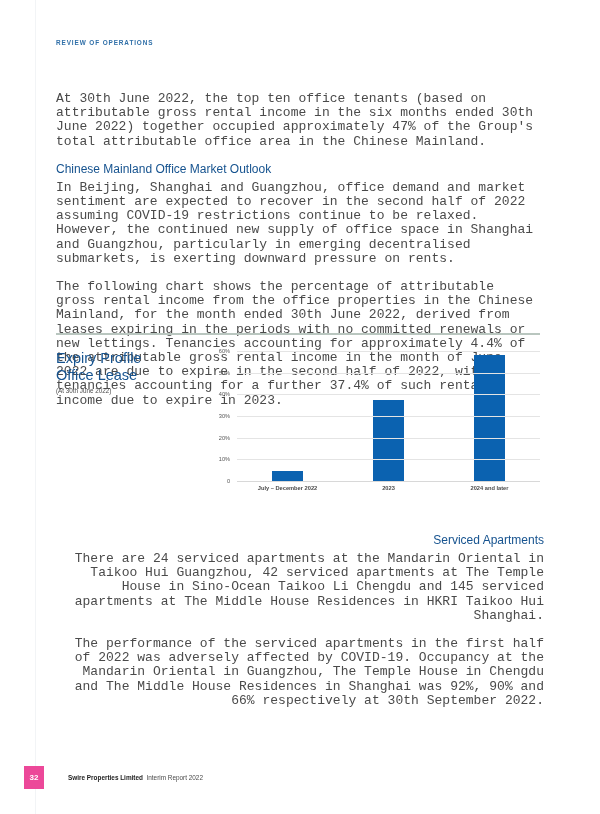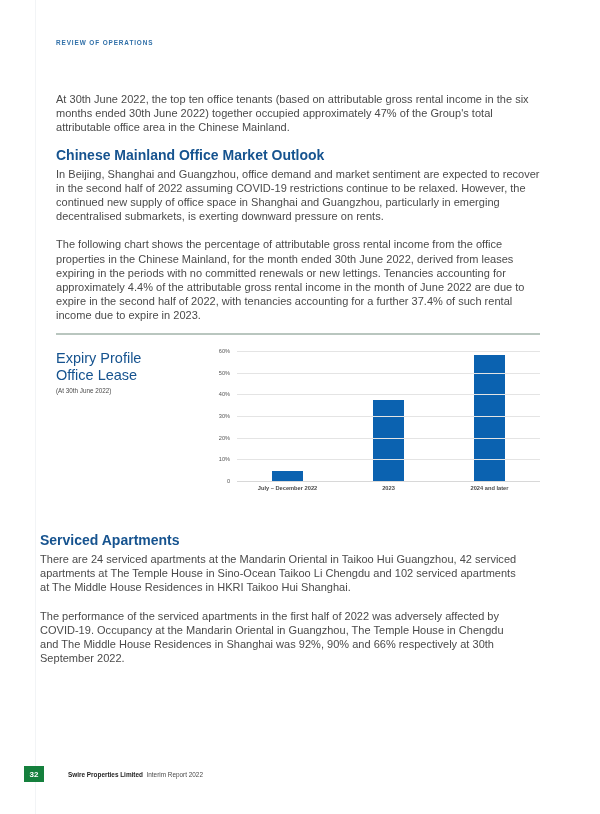--- a/index.html
+++ b/index.html
@@ -44,31 +44,32 @@
 
   .content {
     position: absolute;
     left: 56px;
     top: 92px;
     width: 484px;
   }
 
   p.body-text {
     margin: 0 0 14px 0;
-    font-size: 11px;
+    font-size: 13px;
     line-height: 14.2px;
     color: #4a4a4a;
     letter-spacing: 0.02px;
+    font-family: Liberation Mono, monospace;
   }
 
   h2.sub-head {
     margin: 0 0 5px 0;
-    font-size: 14px;
+    font-size: 12px;
     line-height: 13px;
-    font-weight: bold;
+    font-weight: normal;
     color: #16538f;
   }
 
   
   .chart-block {
     position: absolute;
     left: 56px;
     top: 333px;
     width: 484px;
   }
@@ -171,37 +172,38 @@
     text-align: center;
     font-size: 5.7px;
     font-weight: bold;
     color: #4a4a4a;
     white-space: nowrap;
   }
 
   
   .content-lower {
     position: absolute;
-    left: 40px;
+    left: 60px;
     top: 534px;
     width: 484px;
+    text-align: right;
   }
 
   
   .footer {
     position: absolute;
     left: 24px;
     top: 766px;
     display: flex;
     align-items: center;
   }
   .page-badge {
     width: 20px;
-    height: 16px;
-    background: #15803d;
+    height: 23px;
+    background: #ec4899;
     color: #ffffff;
     font-size: 8px;
     font-weight: bold;
     display: flex;
     align-items: center;
     justify-content: center;
   }
   .footer-text {
     margin-left: 24px;
     font-size: 6.4px;
@@ -277,21 +279,21 @@
             <div class="x-label">2023</div>
             <div class="x-label">2024 and later</div>
           </div>
       </div>
 
     </div>
   </div>
 
   <div class="content-lower">
     <h2 class="sub-head">Serviced Apartments</h2>
-    <p class="body-text">There are 24 serviced apartments at the Mandarin Oriental in Taikoo Hui Guangzhou, 42 serviced apartments at The Temple House in Sino-Ocean Taikoo Li Chengdu and 102 serviced apartments at The Middle House Residences in HKRI Taikoo Hui Shanghai.</p>
+    <p class="body-text">There are 24 serviced apartments at the Mandarin Oriental in Taikoo Hui Guangzhou, 42 serviced apartments at The Temple House in Sino-Ocean Taikoo Li Chengdu and 145 serviced apartments at The Middle House Residences in HKRI Taikoo Hui Shanghai.</p>
     <p class="body-text">The performance of the serviced apartments in the first half of 2022 was adversely affected by COVID-19. Occupancy at the Mandarin Oriental in Guangzhou, The Temple House in Chengdu and The Middle House Residences in Shanghai was 92%, 90% and 66% respectively at 30th September 2022.</p>
   </div>
 
   <div class="footer">
     <div class="page-badge">32</div>
     <div class="footer-text">
       <span class="brand">Swire Properties Limited</span><span>&nbsp;&nbsp;</span><span class="report">Interim Report 2022</span>
     </div>
   </div>
 

